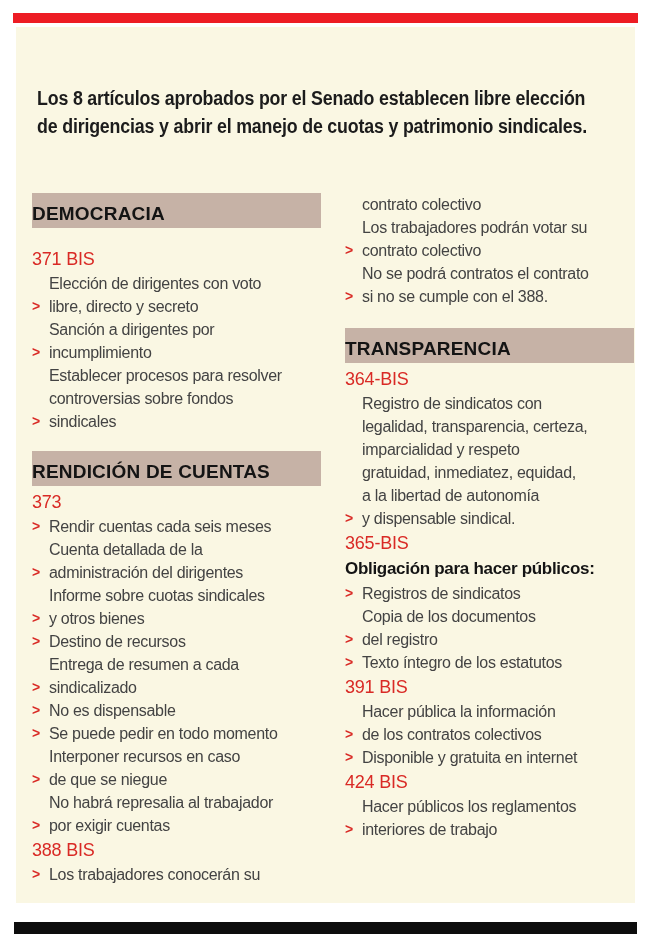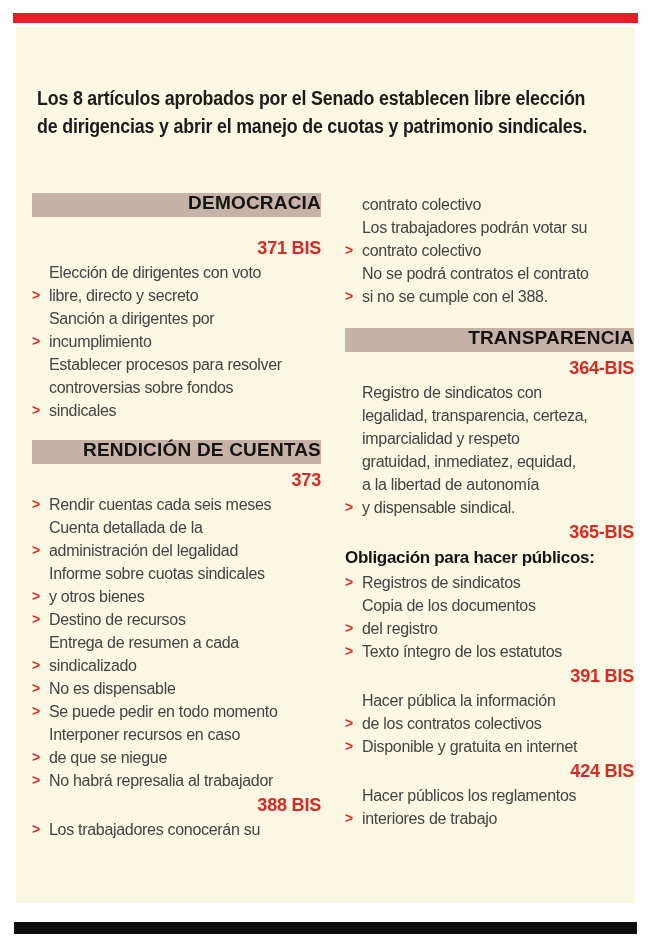--- a/index.html
+++ b/index.html
@@ -34,33 +34,32 @@
   .col{
     position:absolute;top:193px;width:289px;
   }
   .col-left{left:32px;}
   .col-right{left:345px;}
 
   .sec-header{
     background:var(--header-bg,#c6b2a6);
     color:#141414;
     font-weight:bold;font-size:19px;line-height:19px;
-    text-align:right;
-    padding:0 0 5px 0;
+    text-align:left;
+    padding:11px 0 5px 0;
     letter-spacing:0.2px;
     margin:18px 0 3px 0;
   }
   .col .sec-header:first-child{margin-top:0;margin-bottom:18px;}
   .col-right .sec-header{margin-top:20px;}
 
   .article-num{
     color:var(--text-red,#d92a25);
-    font-weight:bold;font-size:18px;line-height:26px;
+    font-weight:normal;font-size:18px;line-height:26px;
     letter-spacing:-0.2px;
-    text-align:right;
   }
   .subheading{
     color:#141414;font-weight:bold;font-size:17px;line-height:26px;
     letter-spacing:-0.3px;
   }
   .bullet{
     display:flex;align-items:flex-end;
     color:var(--body-text,#434343);
     font-size:16px;line-height:23px;
     letter-spacing:-0.3px;
@@ -113,21 +112,21 @@
       <div class="bullet">
         <span class="chev">&gt;</span>
         <div class="lines">
           <div>Rendir cuentas cada seis meses</div>
         </div>
       </div>
       <div class="bullet">
         <span class="chev">&gt;</span>
         <div class="lines">
           <div>Cuenta detallada de la</div>
-          <div>administración del legalidad</div>
+          <div>administración del dirigentes</div>
         </div>
       </div>
       <div class="bullet">
         <span class="chev">&gt;</span>
         <div class="lines">
           <div>Informe sobre cuotas sindicales</div>
           <div>y otros bienes</div>
         </div>
       </div>
       <div class="bullet">
@@ -159,20 +158,21 @@
         <span class="chev">&gt;</span>
         <div class="lines">
           <div>Interponer recursos en caso</div>
           <div>de que se niegue</div>
         </div>
       </div>
       <div class="bullet">
         <span class="chev">&gt;</span>
         <div class="lines">
           <div>No habrá represalia al trabajador</div>
+          <div>por exigir cuentas</div>
         </div>
       </div>
       <div class="article-num">388 BIS</div>
       <div class="bullet">
         <span class="chev">&gt;</span>
         <div class="lines">
           <div>Los trabajadores conocerán su</div>
         </div>
       </div>
     </div>

